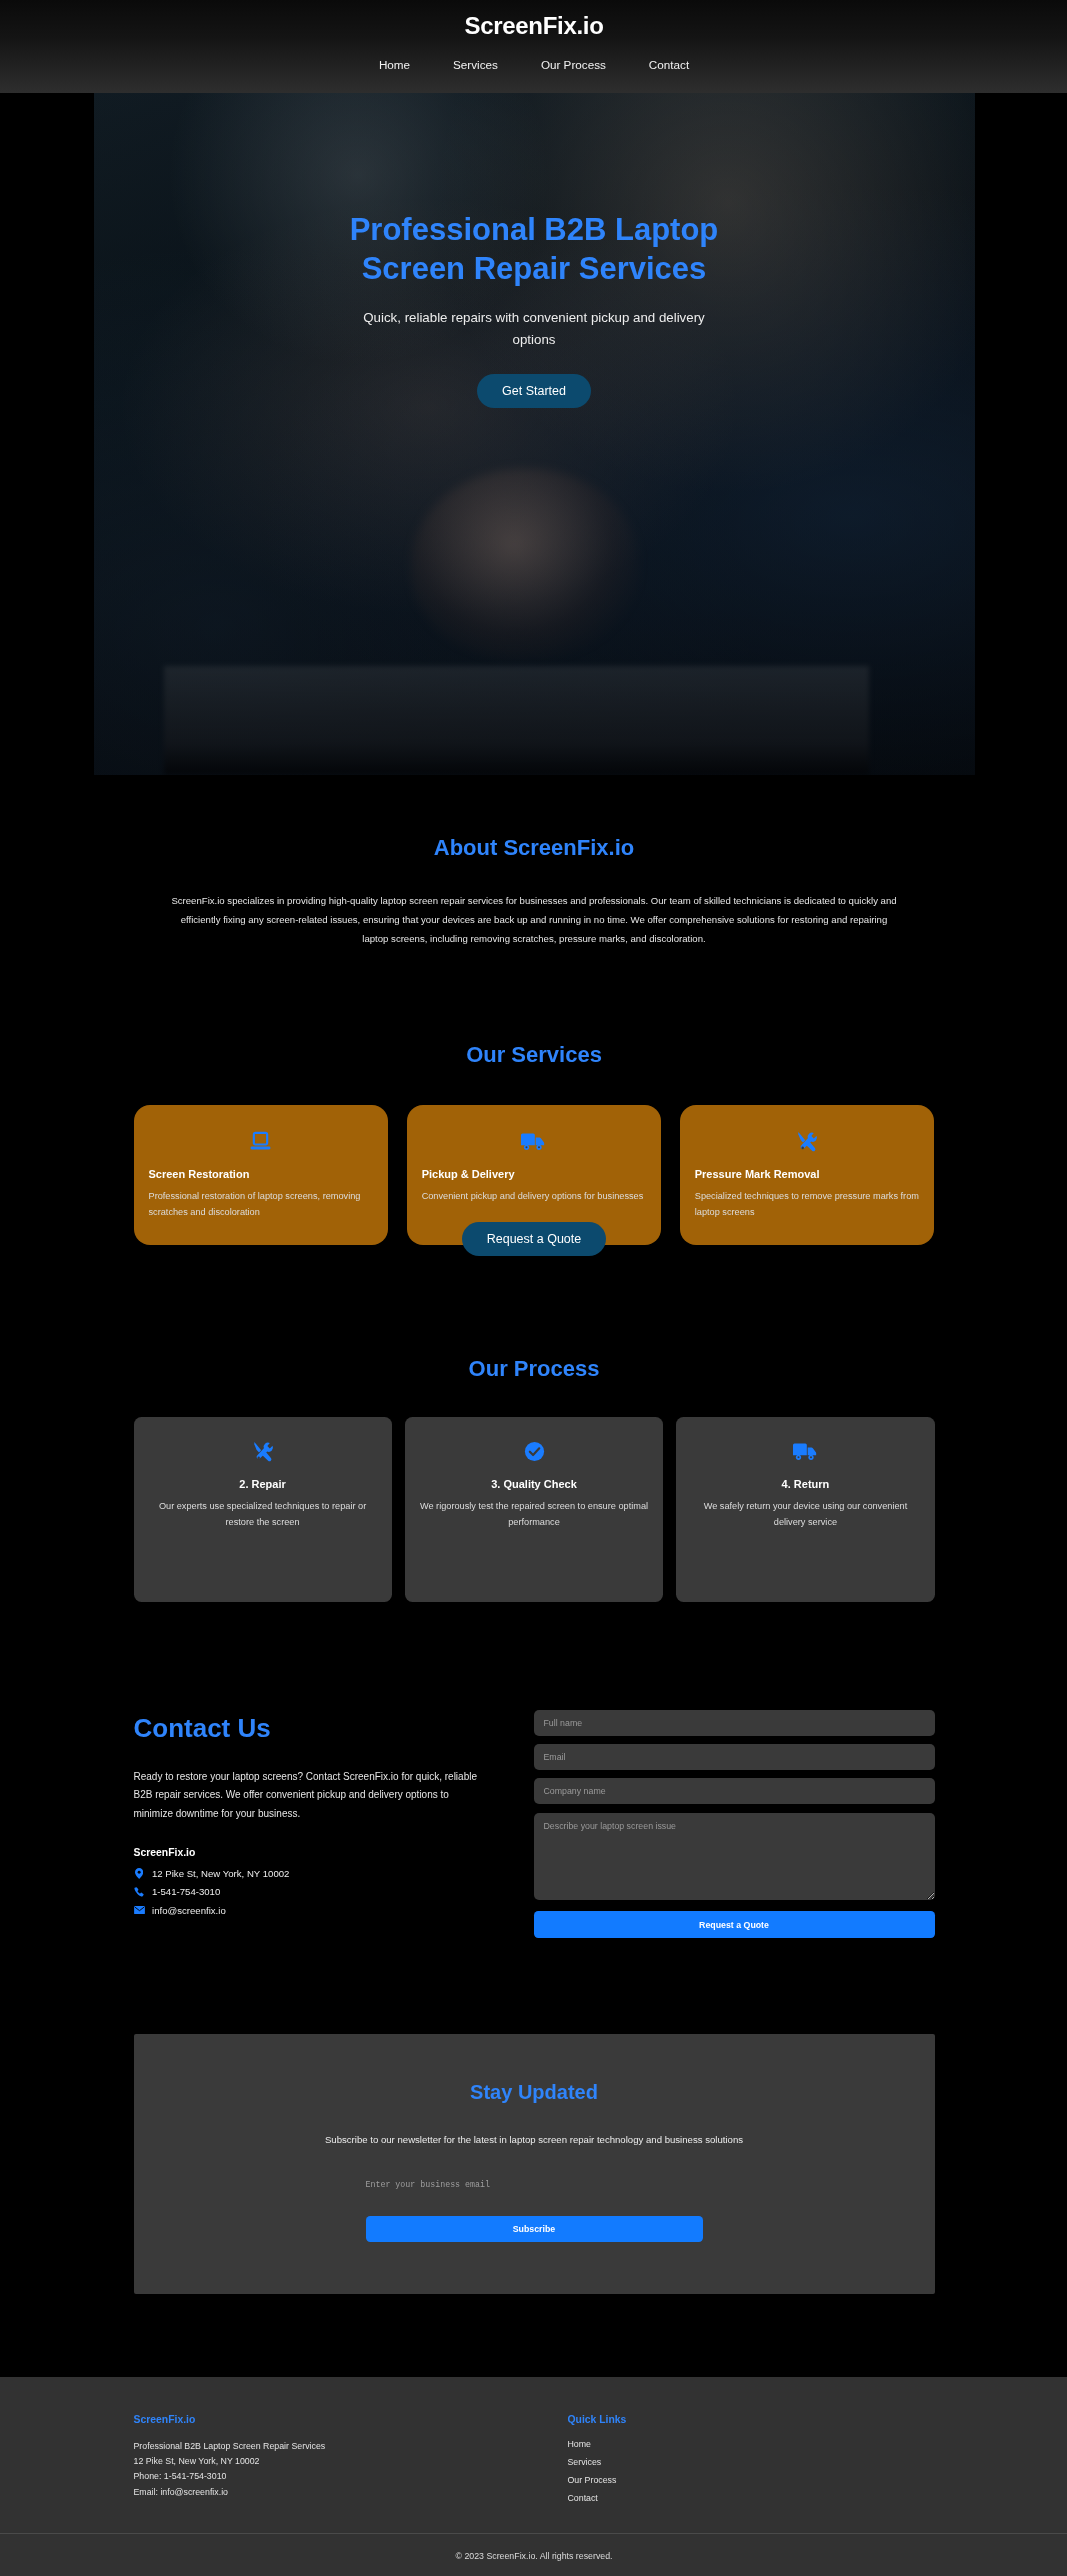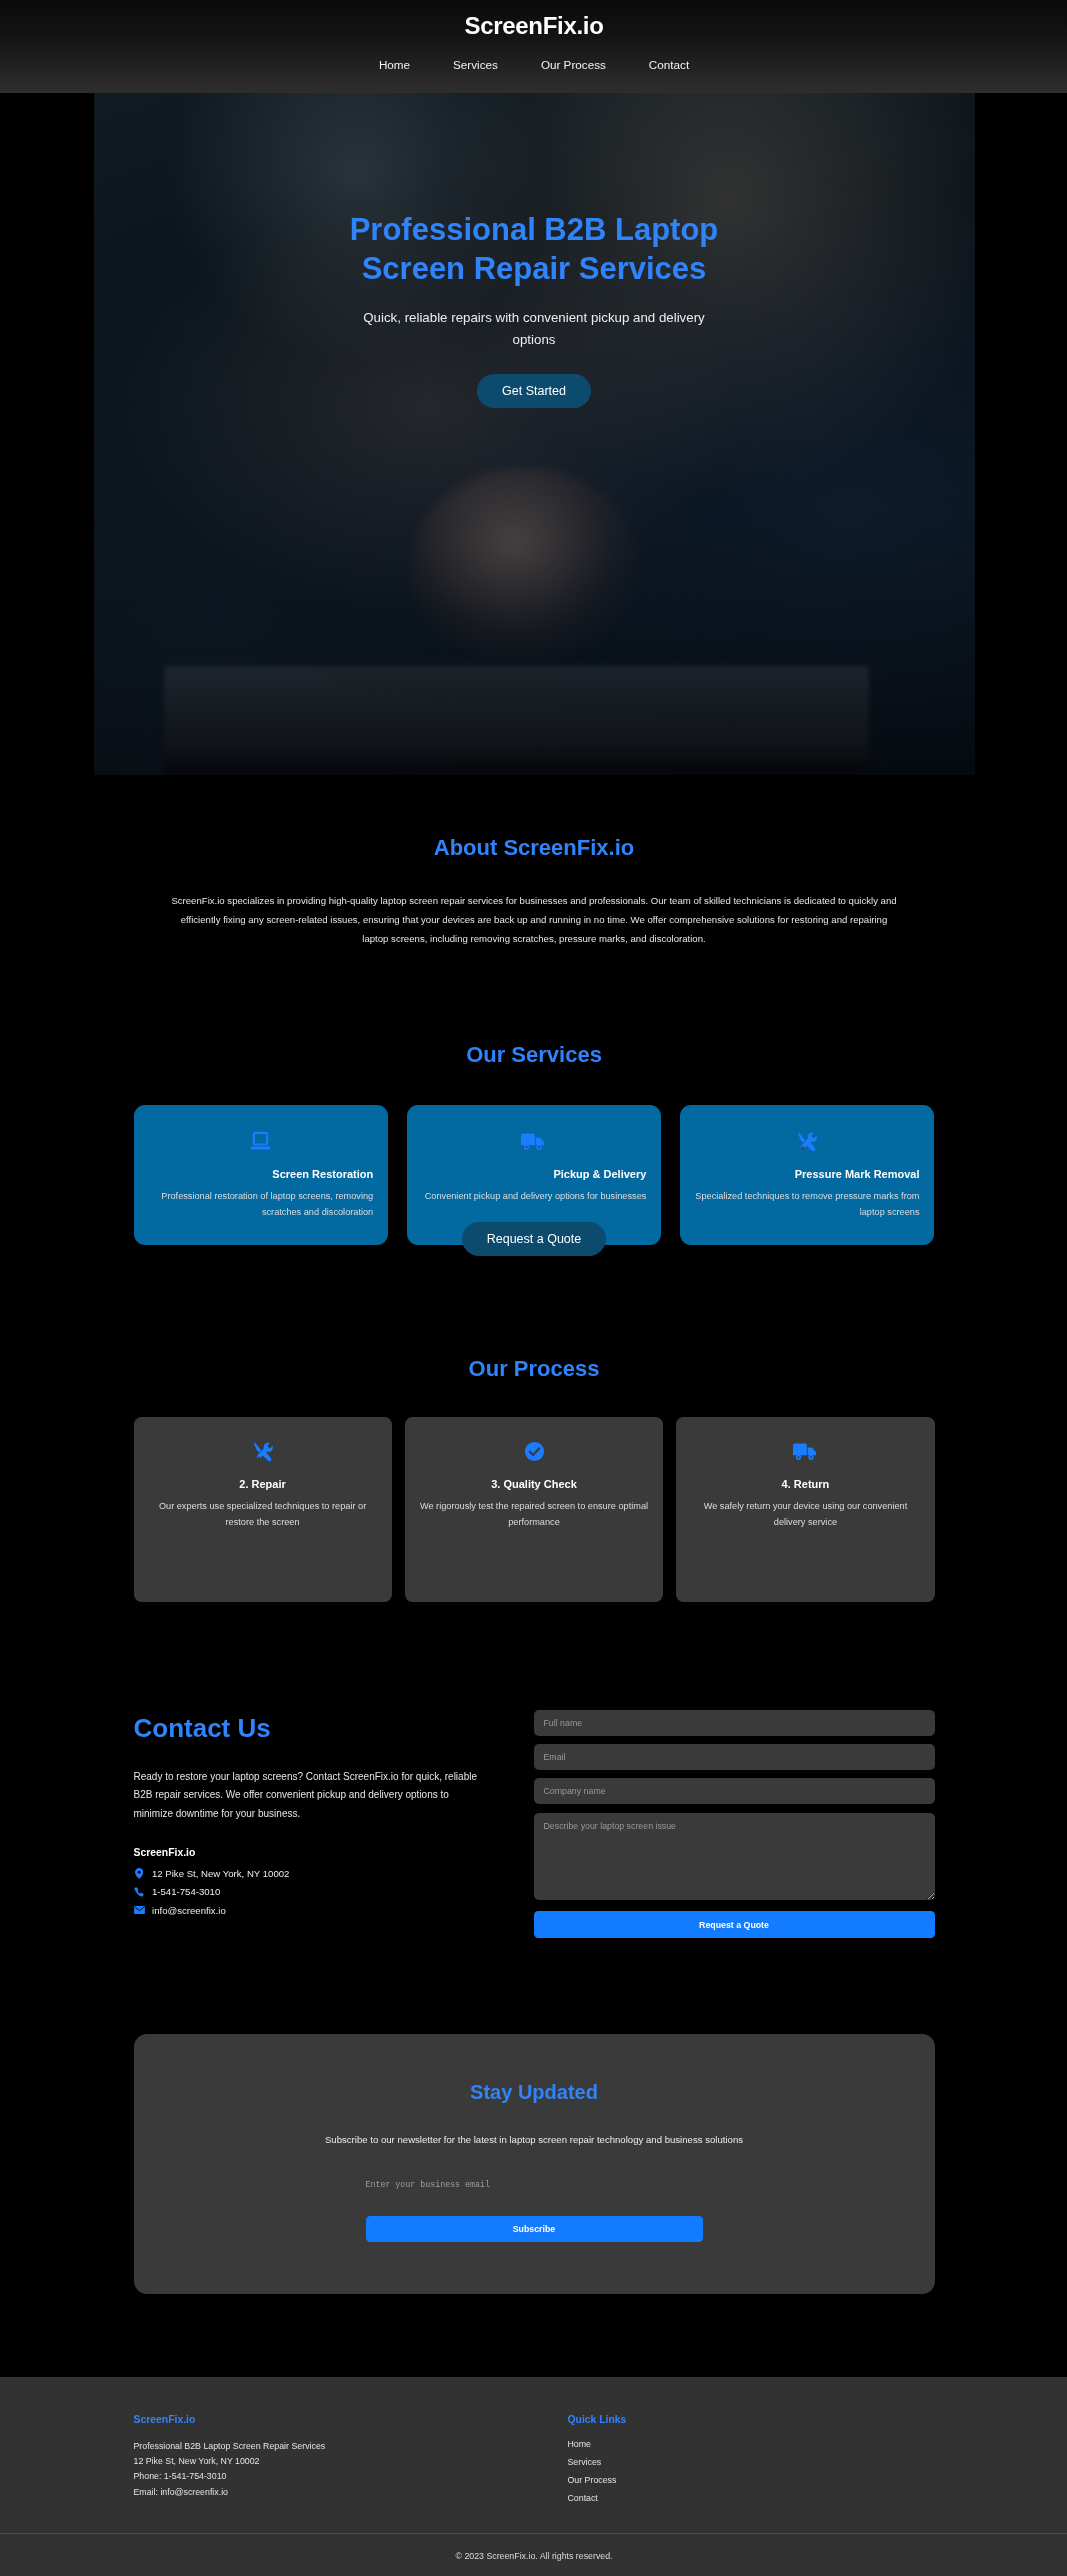--- a/index.html
+++ b/index.html
@@ -137,24 +137,24 @@
 
   
   .services { padding-top: 93px; }
   .cards-3 {
     display: flex;
     gap: 18.4px;
     margin-top: 37px;
   }
   .card {
     flex: 1;
-    background: #0369a1;
-    border-radius: 11px;
+    background: #a16207;
+    border-radius: 16px;
     padding: 22px 15px 25px 15px;
-    text-align: right;
+    text-align: left;
   }
   .card-icon {
     height: 30px;
     display: flex;
     align-items: center;
     justify-content: center;
     margin-bottom: 11.7px;
   }
   .card-icon svg { display: block; }
   .card-title {
@@ -258,21 +258,21 @@
     font-weight: bold;
     font-family: "Liberation Sans", sans-serif;
     cursor: pointer;
     margin-top: 3.3px;
   }
 
   
   .newsletter-wrap { padding-top: 96px; }
   .newsletter {
     background: #3a3a3a;
-    border-radius: 13px;
+    border-radius: 2px;
     padding: 47px 33px 52px 33px;
     text-align: center;
   }
   .newsletter-title {
     font-size: 20px;
     font-weight: bold;
     color: #2f84fb;
     margin-bottom: 30px;
   }
   .newsletter-sub {

